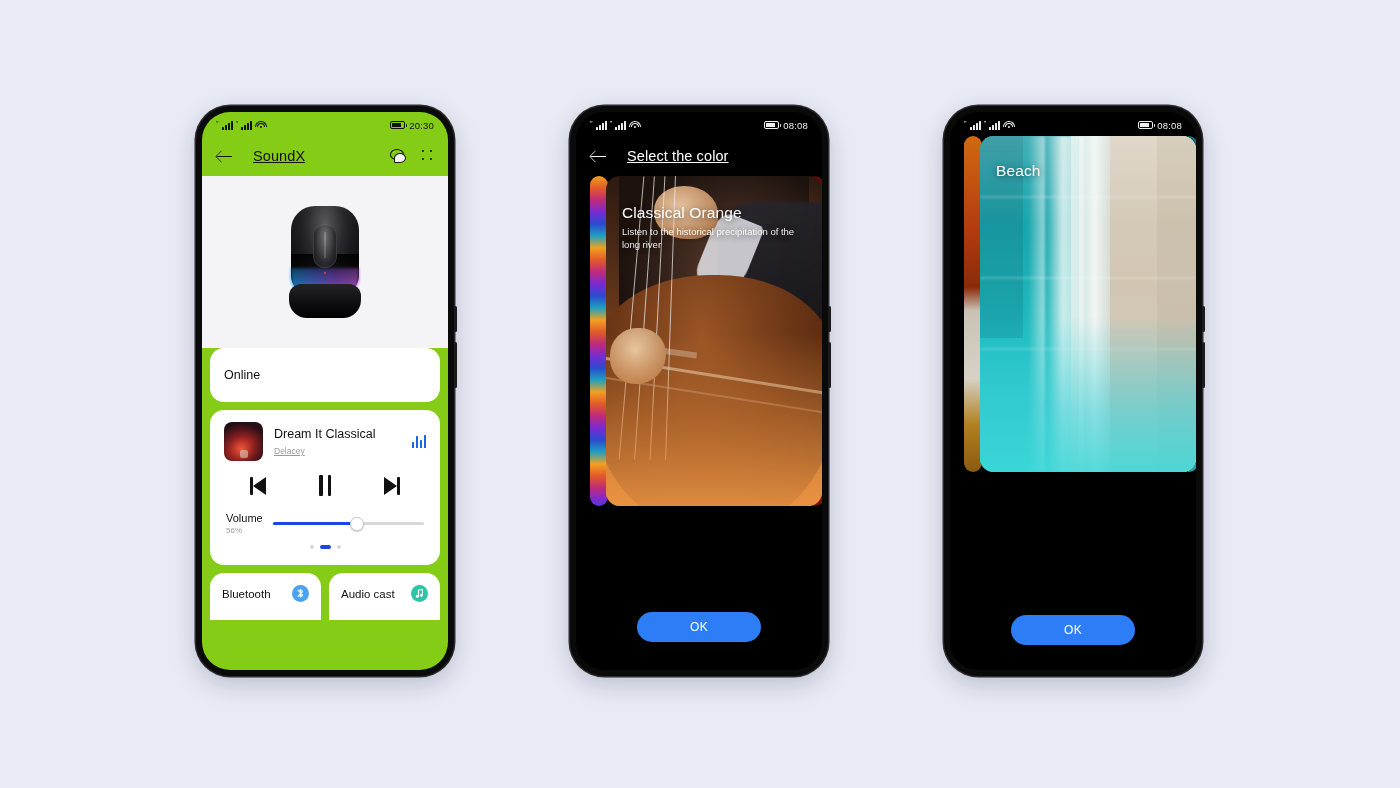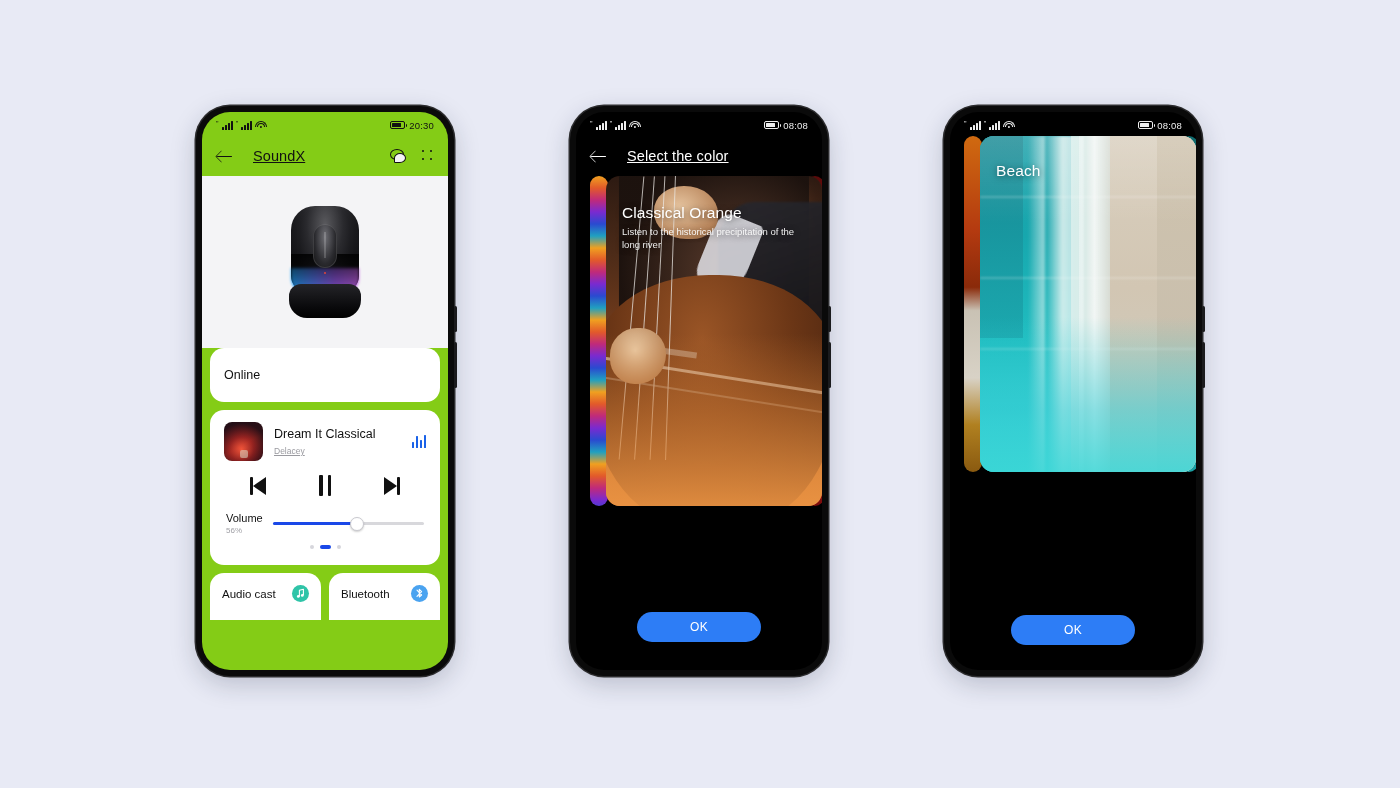--- a/index.html
+++ b/index.html
@@ -344,34 +344,34 @@
 
           <div class="dots" id="pager-dots">
               <i></i>
               <i class="on"></i>
               <i></i>
             </div>
         </div>
 
         <div class="bottomrow">
           <div class="bcard">
+            <span class="lbl">Bluetooth</span>
+            <span class="cIcon bt">
+              <svg width="9" height="11" viewBox="0 0 9 11">
+                  <path d="M2 2.2L6.6 7 4.3 9V1.4L6.6 3.6 2 8.4" fill="none" stroke="#fff" stroke-width="1.1" stroke-linejoin="round" stroke-linecap="round"></path>
+                </svg>
+            </span>
+          </div>
+          <div class="bcard">
             <span class="lbl">Audio cast</span>
             <span class="cIcon cast">
               <svg width="9" height="11" viewBox="0 0 9 11">
                   <path d="M3.4 8.2V2.2l4-1v5.6" fill="none" stroke="#fff" stroke-width="1.1" stroke-linecap="round" stroke-linejoin="round"></path>
                   <circle cx="2.3" cy="8.4" r="1.4" fill="#fff"></circle>
                   <circle cx="6.3" cy="7.4" r="1.4" fill="#fff"></circle>
-                </svg>
-            </span>
-          </div>
-          <div class="bcard">
-            <span class="lbl">Bluetooth</span>
-            <span class="cIcon bt">
-              <svg width="9" height="11" viewBox="0 0 9 11">
-                  <path d="M2 2.2L6.6 7 4.3 9V1.4L6.6 3.6 2 8.4" fill="none" stroke="#fff" stroke-width="1.1" stroke-linejoin="round" stroke-linecap="round"></path>
                 </svg>
             </span>
           </div>
         </div>
 
       </div>
     </div>
   </div>
 
   <div class="phone" id="phone2">

